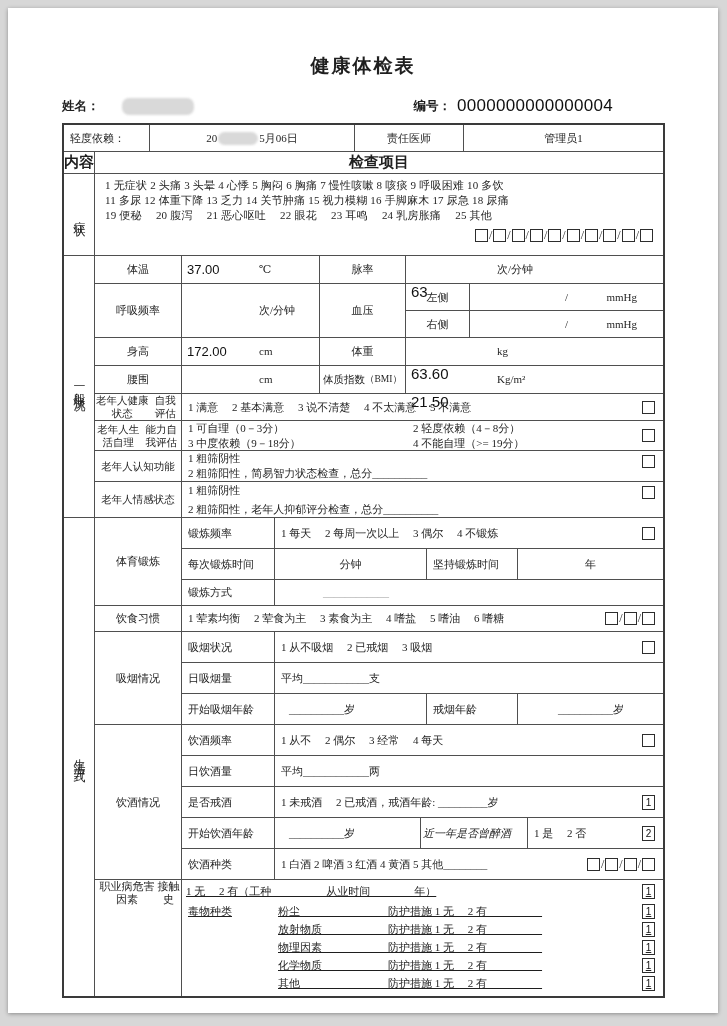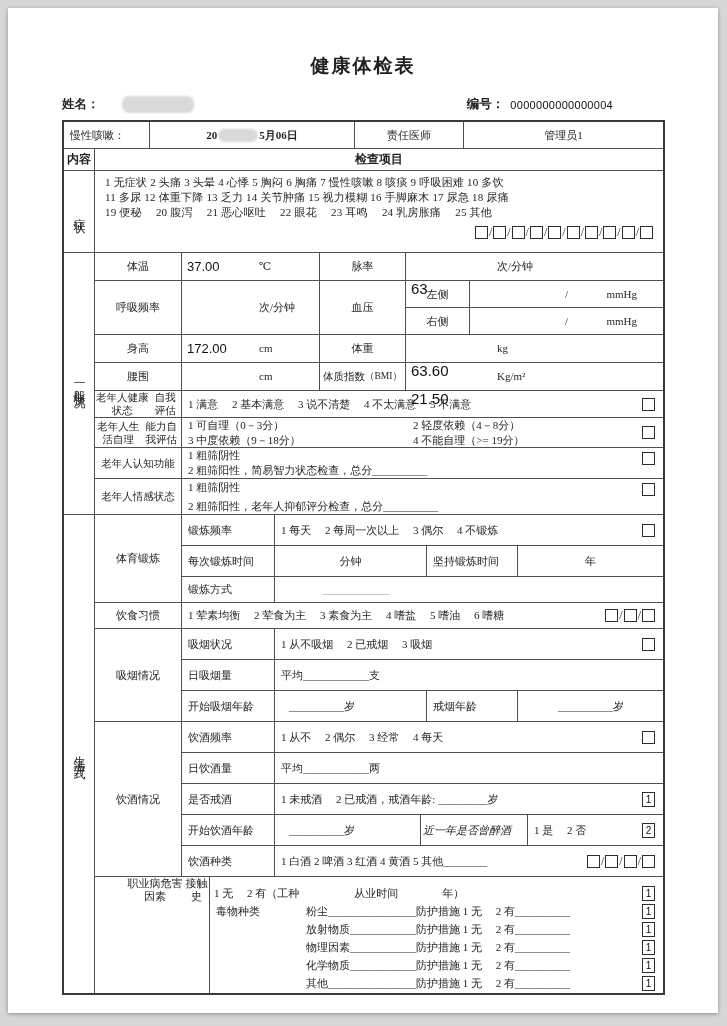--- a/index.html
+++ b/index.html
@@ -5,34 +5,34 @@
   html,body{margin:0;padding:0;}
   body{width:727px;height:1026px;background:#d7d7d7;font-family:"Liberation Serif","DejaVu Serif",serif;color:#1f1f1f;}
   .page{position:absolute;left:8px;top:8px;width:710px;height:1005px;background:#ffffff;box-shadow:0 1px 4px rgba(0,0,0,.35);}
   .title{margin:0;padding-top:45px;text-align:center;font-size:19px;font-weight:bold;letter-spacing:2px;}
   .meta{display:flex;align-items:center;margin:17px 53px 7px 54px;font-size:12.5px;font-weight:bold;}
   .blur{display:inline-block;background:#d9d9d9;border-radius:7px;filter:blur(1.2px);}
   .blur-name{width:72px;height:17px;margin-left:22px;}
   .blur-date{width:40px;height:13px;vertical-align:-2px;margin:0 1px;}
   .meta-right{margin-left:auto;padding-right:52px;display:flex;align-items:center;}
   .v{font-family:"Liberation Sans","DejaVu Sans",sans-serif;color:#101010;}
-  .serial{font-size:11px;font-weight:normal;margin-left:6px;letter-spacing:.3px;}
+  .serial{font-size:17px;font-weight:normal;margin-left:6px;letter-spacing:.3px;}
 
   .tbl{margin:0 53px 0 54px;border:2px solid #3a3a3a;font-size:11px;line-height:15px;}
   .r{display:flex;border-top:1px solid #4f4f4f;}
   .tbl > .r:first-child, .sec-body > .r:first-child, .grp-rows > .r:first-child, .grp:first-child{border-top:none;}
   .c{box-sizing:border-box;border-left:1px solid #4f4f4f;}
   .r > .c:first-child, .sec > .c:first-child, .grp > .c:first-child{border-left:none;}
   .cc{display:flex;align-items:center;justify-content:center;text-align:center;}
   .lv{display:flex;align-items:center;padding-left:6px;}
   .fx{flex:1;}
   .w30{width:30px;} .w63{width:63px;} .w85{width:85px;} .w86{width:86px;} .w92{width:92px;}
-  .w109{width:109px;} .w138{width:138px;} .w146{width:146px;} .w152{width:152px;} .w91{width:91px;} .w107{width:107px;font-style:italic;} .w205{width:205px;font-weight:bold;}
+  .w109{width:109px;} .w138{width:138px;} .w146{width:146px;} .w152{width:152px;} .w91{width:91px;} .w107{width:107px;font-style:italic;} .w205{width:205px;}
   .h21{height:21px;} .h25{height:25px;} .h26{height:26px;} .h27{height:27px;} .h29{height:29px;} .h30{height:30px;} .h35{height:35px;} .h53{height:53px;} .h81{height:81px;}
-  .bold{font-weight:bold;font-size:12px;}
+  .bold{font-weight:bold;font-size:15px;}
   .vcol{display:flex;align-items:center;justify-content:center;}
   .vtext{writing-mode:vertical-lr;text-orientation:upright;letter-spacing:4px;font-size:12px;}
   .sec{display:flex;border-top:1px solid #4f4f4f;}
   .sec-body{flex:1;display:flex;flex-direction:column;border-left:1px solid #4f4f4f;}
   .grp{display:flex;border-top:1px solid #4f4f4f;}
   .grp-rows{flex:1;display:flex;flex-direction:column;border-left:1px solid #4f4f4f;}
   .grp-rows .r > .c:first-child{border-left:none;}
   .val-cell{display:flex;align-items:center;padding-left:5px;}
   .vw{display:inline-block;width:72px;font-size:13px;}
   .vw2{display:inline-block;width:86px;font-size:15px;margin-top:44px;}
@@ -44,21 +44,21 @@
   .slash{margin:0 1px;font-size:12px;}
   .boxrow{display:flex;align-items:center;justify-content:flex-end;padding-right:10px;}
   .endbox{margin-left:auto;margin-right:8px;display:flex;align-items:center;}
   .topbox{align-self:flex-start;margin-top:4px;}
   .optline{display:flex;}
   .sym-line{padding-left:10px;letter-spacing:.2px;}
   .content-pad{padding-top:4px;display:flex;flex-direction:column;flex:1;}
   .t210{display:inline-block;width:225px;}
   .faint{color:#9a9a9a;}
   .occ{display:flex;flex-direction:column;padding:4px 0 2px 4px;}
-  .occline{display:flex;align-items:flex-end;height:18px;}
+  .occline{display:flex;align-items:flex-start;height:18px;text-decoration:underline;}
   .occline.first{height:20px;}
   .occ-ind{display:inline-block;width:90px;padding-left:2px;}
 </style>
 </head>
 <body>
 
 <div class="page">
 
   <h1 class="title">健康体检表</h1>
 
@@ -67,21 +67,21 @@
     <span class="blur blur-name"></span>
     <span class="meta-right">
       <span>编号：</span>
       <span class="v serial">0000000000000004</span>
     </span>
   </div>
 
   <div class="tbl">
 
     <div class="r h26">
-      <div class="c w85 lv">慢性咳嗽：</div>
+      <div class="c w85 lv">轻度依赖：</div>
       <div class="c w205 cc">
         <span>20</span>
           <span class="blur blur-date"></span>
           <span>5月06日</span>
       </div>
       <div class="c w109 cc">责任医师</div>
       <div class="c fx cc">管理员1</div>
     </div>
 
     <div class="r h21">
@@ -390,21 +390,21 @@
                     <span class="cbx"></span>
                     <span class="slash">/</span>
                     <span class="cbx"></span>
                   </span>
                 </div>
             </div>
           </div>
         </div>
 
         <div class="grp">
-          <div class="c w86 lbl2" style="font-size:11px;align-items:flex-start;padding-left:3px;margin-left:28px;">
+          <div class="c w86 lbl2" style="font-size:11px;align-items:flex-start;padding-left:3px;">
               <span>职业病危害因素</span>
               <span>接触史</span>
             </div>
           <div class="grp-rows">
             <div class="occ fx">
               <div class="occline first">
                   <span>1 无　 2 有（工种　　　　　从业时间　　　　年）</span>
                   <span class="endbox">
                     <span class="cbx num v">1</span>
                   </span>

